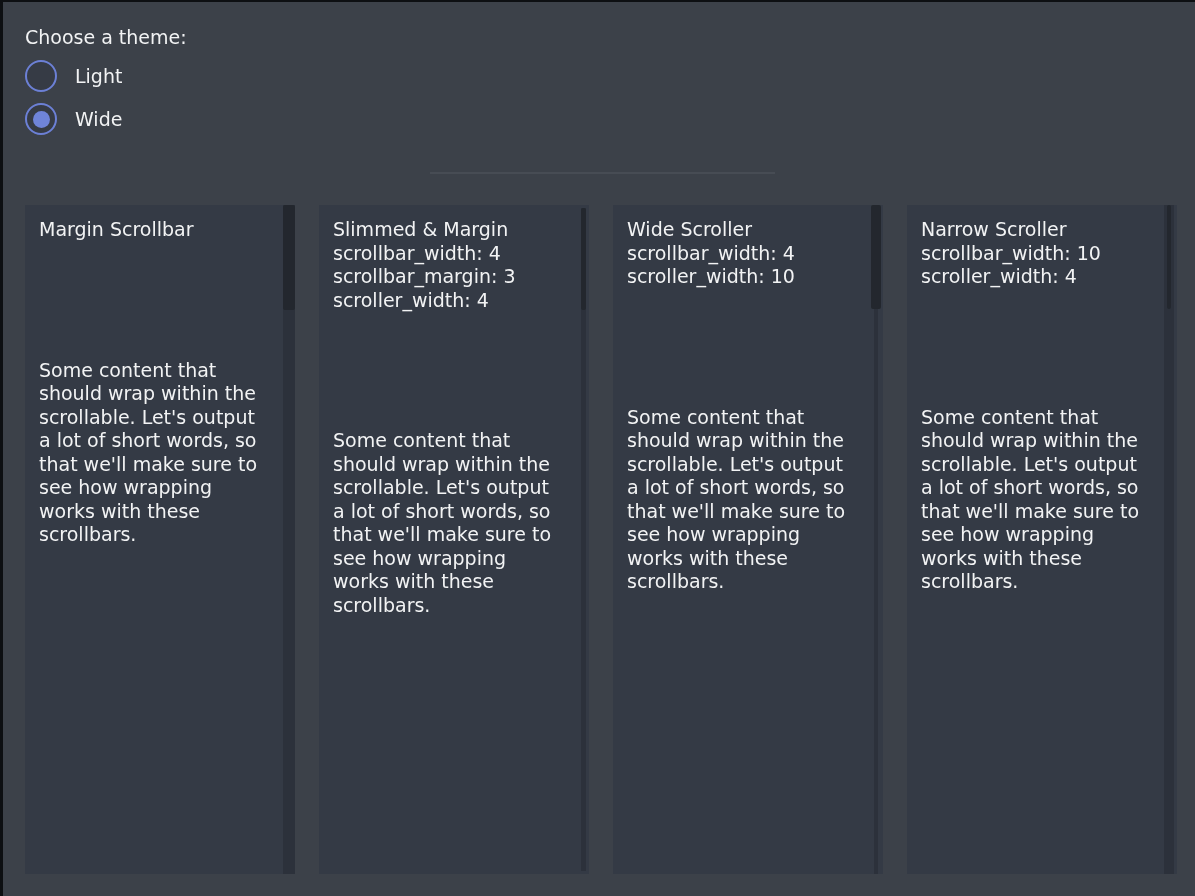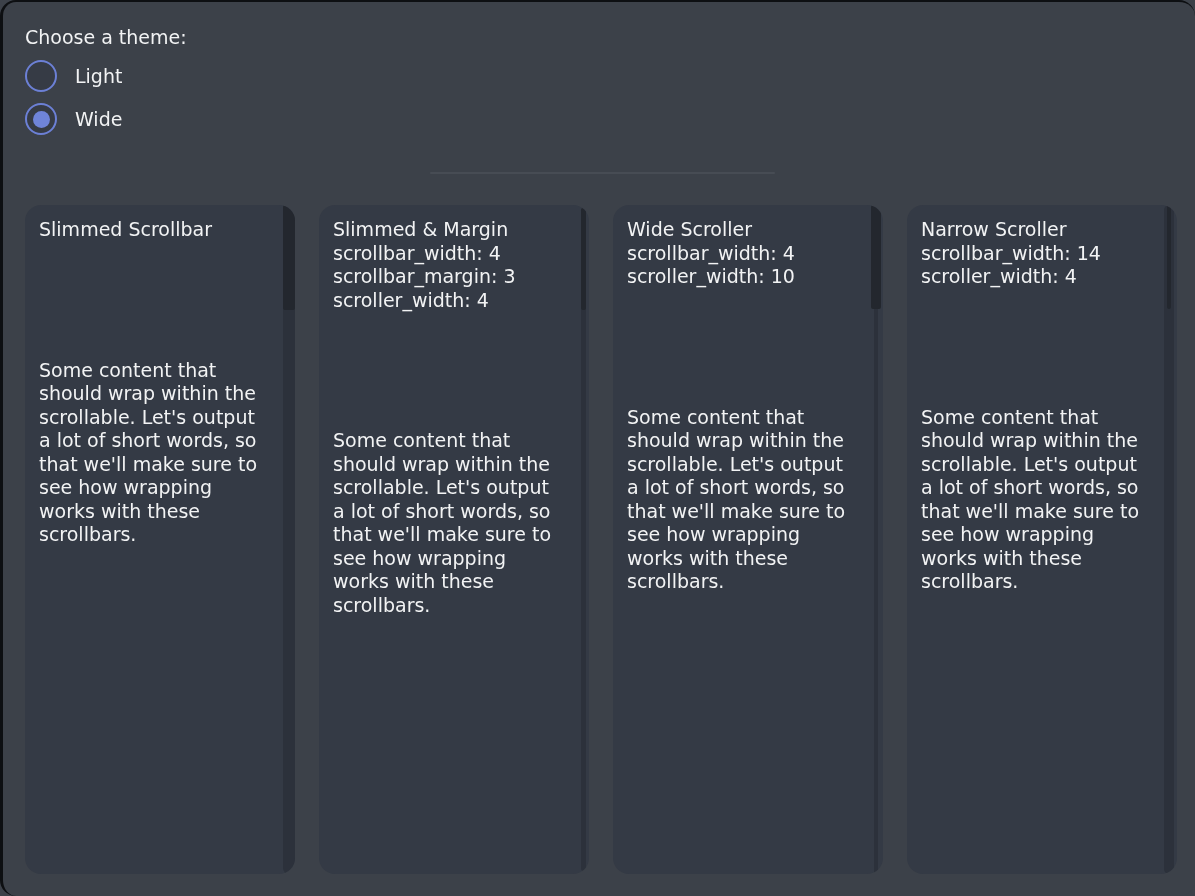--- a/index.html
+++ b/index.html
@@ -1,15 +1,15 @@
 <!DOCTYPE html>
 <html><head>
 <meta charset="utf-8">
 <style>
-  * { margin: 0; padding: 0; box-sizing: border-box; border-radius: 16px; }
+  * { margin: 0; padding: 0; box-sizing: border-box; }
   html, body { width: 1195px; height: 896px; overflow: hidden; }
   body {
     font-family: "DejaVu Sans", sans-serif;
     color: #f2f3f4;
     background: #3c4149;
   }
   .window {
     position: absolute;
     inset: 0;
     background: #3c4149;
@@ -138,21 +138,21 @@
       <span class="radio-label">Wide</span>
     </div>
   </section>
 
   <div class="separator"></div>
 
   <main class="cards">
 
     <section class="card card--default">
       <div class="card-text">
-        <div class="card-title">Slimmed Scrollbar</div>
+        <div class="card-title">Margin Scrollbar</div>
         <div class="card-gap"></div>
         <div class="card-body">Some content that should wrap within the scrollable. Let's output a lot of short words, so that we'll make sure to see how wrapping works with these scrollbars.</div>
       </div>
       <div class="sb-track"></div>
       <div class="sb-thumb"></div>
     </section>
 
     <section class="card card--slim">
       <div class="card-text">
         <div class="card-title">Slimmed &amp; Margin
@@ -174,21 +174,21 @@
         <div class="card-gap"></div>
         <div class="card-body">Some content that should wrap within the scrollable. Let's output a lot of short words, so that we'll make sure to see how wrapping works with these scrollbars.</div>
       </div>
       <div class="sb-track"></div>
       <div class="sb-thumb"></div>
     </section>
 
     <section class="card card--narrow">
       <div class="card-text">
         <div class="card-title">Narrow Scroller
-scrollbar_width: 14
+scrollbar_width: 10
 scroller_width: 4</div>
         <div class="card-gap"></div>
         <div class="card-body">Some content that should wrap within the scrollable. Let's output a lot of short words, so that we'll make sure to see how wrapping works with these scrollbars.</div>
       </div>
       <div class="sb-track"></div>
       <div class="sb-thumb"></div>
     </section>
 
   </main>
 </div>

